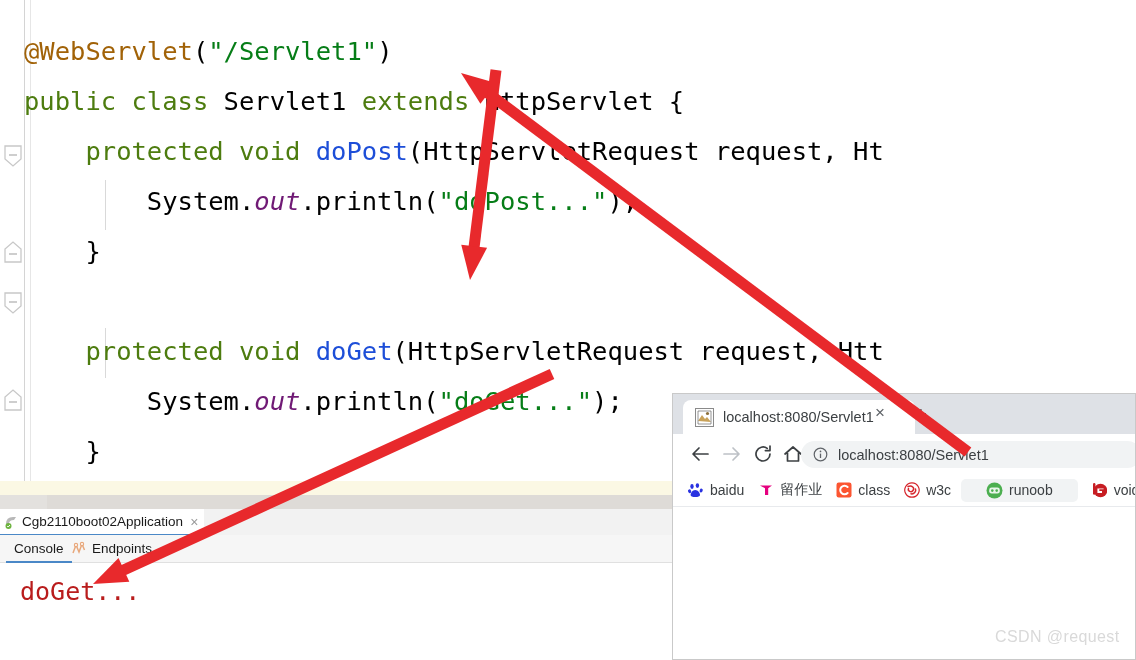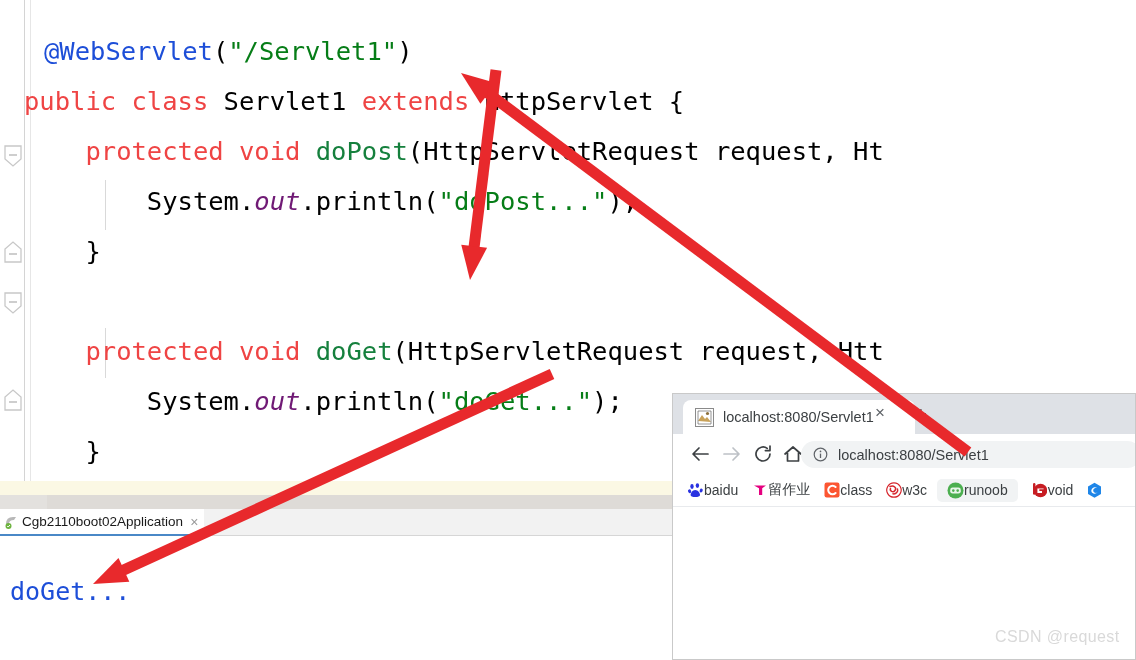--- a/index.html
+++ b/index.html
@@ -18,24 +18,24 @@
   .fold{position:absolute;left:3px;width:20px;height:26px;}
   .fold svg{display:block;}
 
   .code{
     position:absolute;left:24px;top:26px;width:1115px;height:450px;
     font-family:"DejaVu Sans Mono","Liberation Mono",monospace;
     font-size:25.5px;line-height:50px;white-space:pre;overflow:hidden;
     color:#000000;letter-spacing:0px;
   }
   .code .ln{display:block;height:50px;}
-  .kw{color:#ef4444;}
-  .ann{color:#1d4ed8;margin-left:20px;}
+  .kw{color:#4d7c0f;}
+  .ann{color:#a16207;}
   .str{color:#067d17;}
-  .mth{color:#15803d;}
+  .mth{color:#1d4ed8;}
   .fld{color:#701a75;font-style:italic;}
   .pln{color:#000000;}
 
   
   .indentguide{position:absolute;width:1px;background:#d9d9d9;left:105px;}
 
   
   .cream{position:absolute;left:0;top:481px;width:1136px;height:14px;background:#fbf8e4;}
   .greyband{position:absolute;left:0;top:495px;width:1136px;height:14px;background:#e3e1de;}
   .greyband-inner{position:absolute;left:47px;top:495px;width:1089px;height:14px;background:#dedbd7;}
@@ -47,23 +47,23 @@
           display:flex;align-items:center;padding:0 6px 0 4px;}
   .runtab .t{font-size:13.5px;color:#1a1a1a;margin-left:4px;}
   .runtab .x{font-size:14px;color:#9a9a9a;margin-left:7px;}
   .springicon{width:14px;height:14px;position:relative;}
 
   .subtabbar{position:absolute;left:0;top:26px;width:1136px;height:27px;background:#f6f6f6;border-bottom:1px solid #e0e0e0;}
   .subtab{position:absolute;top:0;height:26px;display:flex;align-items:center;font-size:13.5px;color:#1a1a1a;}
   .subtab.active{border-bottom:2px solid #4a88c7;}
 
   .console{position:absolute;left:0;top:54px;width:1136px;height:97px;background:#ffffff;}
-  .consoleline{position:absolute;left:10px;top:14px;
+  .consoleline{position:absolute;left:20px;top:14px;
     font-family:"DejaVu Sans Mono","Liberation Mono",monospace;
-    font-size:25px;color:#1d4ed8;white-space:pre;}
+    font-size:25px;color:#b91c1c;white-space:pre;}
 
   
   #browser{position:absolute;left:672px;top:393px;width:464px;height:267px;
            background:#ffffff;border:1px solid #c9c9c9;box-sizing:border-box;
            overflow:hidden;}
   .tabstrip{position:absolute;left:0;top:0;width:464px;height:40px;background:#dee1e6;}
   .chrome-tab{position:absolute;left:10px;top:6px;width:220px;height:34px;background:#ffffff;
               border-radius:8px 8px 0 0;display:flex;align-items:center;padding-left:12px;}
   .favicon{width:17px;height:17px;border:1px solid #8a8a8a;background:#fdfdfd;position:relative;
            display:flex;align-items:center;justify-content:center;overflow:hidden;flex:none;}
@@ -76,23 +76,23 @@
   .toolbar{position:absolute;left:0;top:40px;width:464px;height:40px;background:#ffffff;}
   .navbtn{position:absolute;top:8px;width:24px;height:24px;color:#5f6368;}
   .omnibox{position:absolute;left:128px;top:7px;width:328px;height:27px;background:#f1f3f4;border-radius:14px;
            display:flex;align-items:center;padding-left:12px;}
   .infoicon{width:15px;height:15px;flex:none;}
   .urltext{font-size:14.5px;color:#3c4043;margin-left:10px;white-space:nowrap;}
 
   .bookmarkbar{position:absolute;left:0;top:80px;width:464px;height:32px;background:#ffffff;
                border-bottom:1px solid #e8eaed;display:flex;align-items:center;padding-left:14px;}
   .bm{display:flex;align-items:center;margin-right:13px;white-space:nowrap;}
-  .bm.hl{background:#f1f3f4;border-radius:5px;padding:3px 10px;margin-left:-3px;}
+  .bm.hl{background:#f1f3f4;border-radius:5px;padding:3px 25px;margin-left:-3px;}
   .bmicon{width:17px;height:17px;flex:none;display:flex;align-items:center;justify-content:center;}
-  .bmlabel{font-size:14px;color:#3c4043;}
+  .bmlabel{font-size:14px;color:#3c4043;margin-left:6px;}
   .pagearea{position:absolute;left:0;top:113px;width:464px;height:154px;background:#ffffff;}
 
   .watermark{position:absolute;left:995px;top:628px;font-size:16px;color:#d9d9d9;
              font-family:"Liberation Sans",sans-serif;letter-spacing:0.4px;}
 
   
   #arrows{position:absolute;left:0;top:0;width:1136px;height:660px;pointer-events:none;}
 </style>
 </head>
 <body>
@@ -145,20 +145,35 @@
           <path d="M2 9 Q2 2 9 2 L12 2 L10 5 Q5 5 5 9 Z" fill="#b8b8b8"></path>
           <circle cx="4.5" cy="11" r="3" fill="#6db33f"></circle>
           <path d="M3.2 11 l1 1 l1.8 -2" stroke="#fff" stroke-width="1" fill="none"></path>
         </svg>
       </span>
       <span class="t">Cgb2110boot02Application</span>
       <span class="x">×</span>
     </div>
   </div>
 
+  <div class="subtabbar">
+    <div class="subtab active" style="left:6px;padding:0 8px;">
+      <span>Console</span>
+    </div>
+    <div class="subtab" style="left:62px;padding:0 8px;">
+      <span class="bmicon">
+        <svg width="15" height="15" viewBox="0 0 15 15">
+          <path d="M2 12 L5 4 L8 11 L11 3 L13.5 9" stroke="#e8a87c" stroke-width="1.5" fill="none"></path>
+          <circle cx="5" cy="4" r="1.6" fill="#fff" stroke="#e8a87c" stroke-width="1.2"></circle>
+          <circle cx="11" cy="3" r="1.6" fill="#fff" stroke="#e8a87c" stroke-width="1.2"></circle>
+        </svg>
+      </span>
+      <span style="margin-left:5px;">Endpoints</span>
+    </div>
+  </div>
 
   <div class="console">
     <div class="consoleline">doGet...</div>
   </div>
 </div>
 
 <div id="browser">
 
   <div class="tabstrip">
     <div class="chrome-tab">

